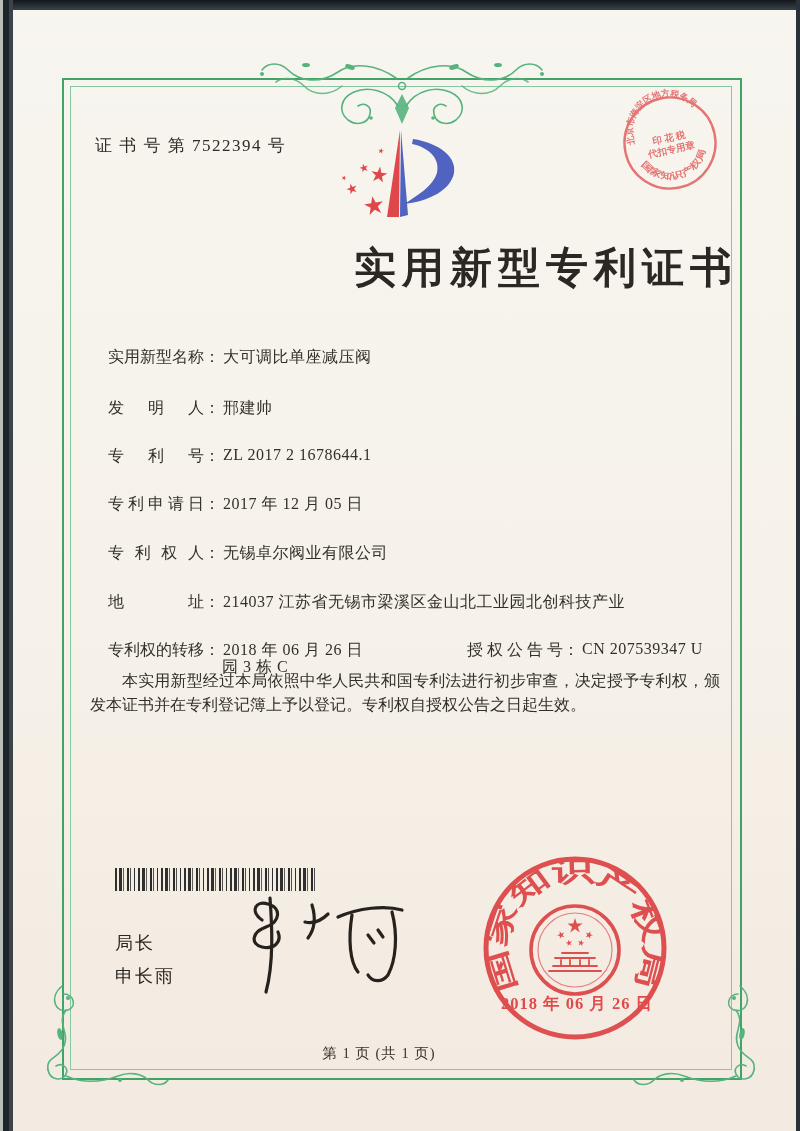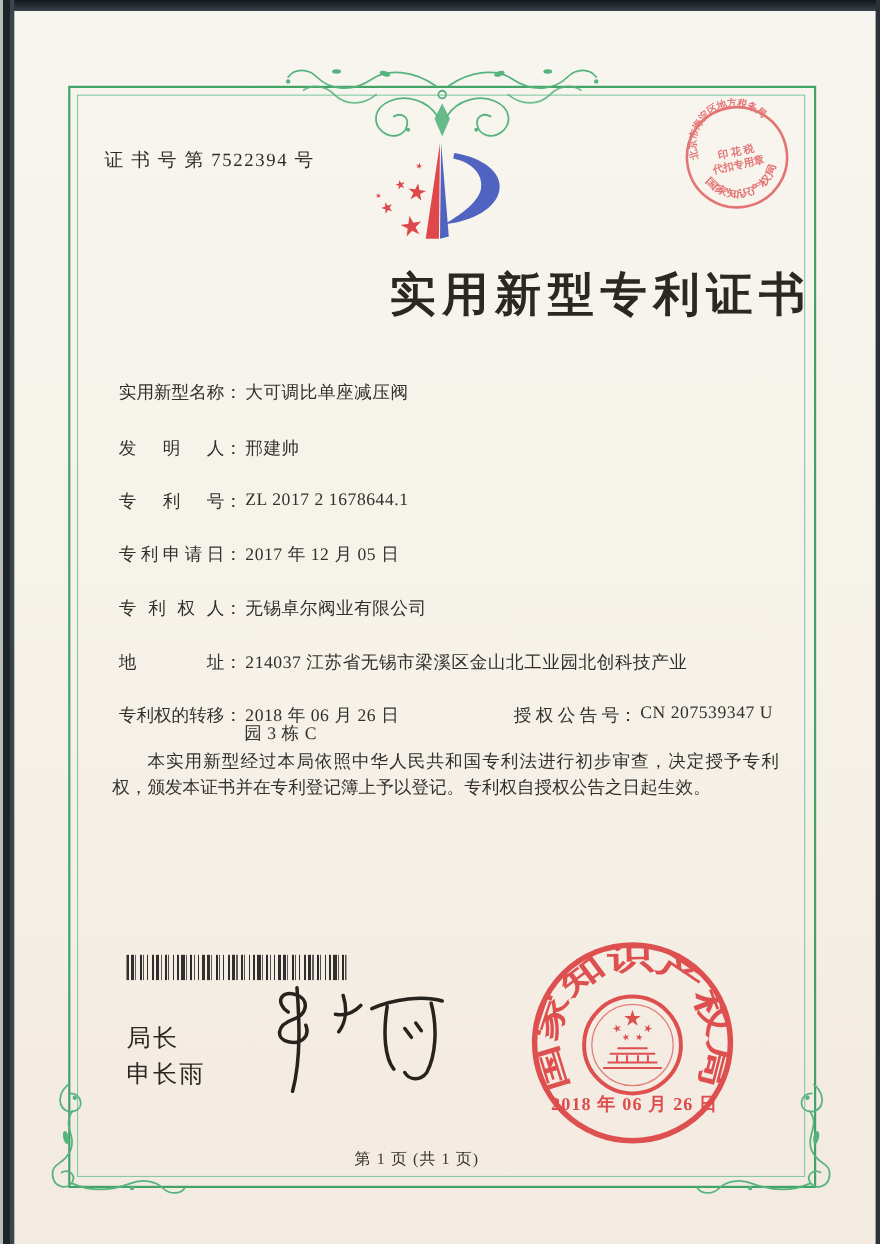--- a/index.html
+++ b/index.html
@@ -24,28 +24,28 @@
        font-size:42px;font-weight:600;letter-spacing:6px;color:#2b2723;}
   
   .row{position:absolute;left:108px;font-size:16px;white-space:nowrap;color:#33302c;}
   .row .lbl{display:inline-block;width:96px;text-align:justify;text-align-last:justify;vertical-align:top;}
   .row .colon{display:inline-block;vertical-align:top;}
   .row .val{display:inline-block;margin-left:3px;letter-spacing:.5px;vertical-align:top;}
   .row .val2{position:absolute;left:114px;top:24px;letter-spacing:.5px;margin-top:41px;}
   .row.grant2{left:467px;}
   .body-text{position:absolute;left:90px;top:669px;width:630px;font-size:16px;
        line-height:23.5px;text-align:justify;color:#33302c;}
-  .body-text p{margin:12px;text-indent:2em;}
+  .body-text p{margin:0;text-indent:2em;}
   .barcode{position:absolute;left:115px;top:868px;width:200px;height:23px;opacity:.88;
        background:repeating-linear-gradient(90deg,
         #161616 0 2px,transparent 2px 4px,#161616 4px 7px,transparent 7px 8px,
         #4a4a4a 8px 9px,transparent 9px 12px,#101010 12px 14px,transparent 14px 15px,
         #383838 15px 16px,transparent 16px 19px,#161616 19px 20px,transparent 20px 23px);}
   .director{position:absolute;left:115px;top:927px;font-family:"Liberation Sans","DejaVu Sans",sans-serif;
-       font-size:22px;line-height:33px;color:#2b2824;letter-spacing:2px;}
+       font-size:18px;line-height:33px;color:#2b2824;letter-spacing:2px;}
   .footer{position:absolute;left:40px;top:1044px;width:678px;text-align:center;
        font-size:14.5px;letter-spacing:1px;color:#37332e;}
   svg.overlay{position:absolute;left:0;top:0;pointer-events:none;}
   .orn{stroke:#56b37d;stroke-width:1.6;fill:none;stroke-linecap:round;}
   .orn-f{fill:#56b37d;stroke:none;}
   .seal-stroke{stroke:#dd4545;fill:none;stroke-linecap:round;}
   .sig{stroke:#26221e;stroke-width:3.2;fill:none;stroke-linecap:round;stroke-linejoin:round;}
 </style>
 </head>
 <body>

